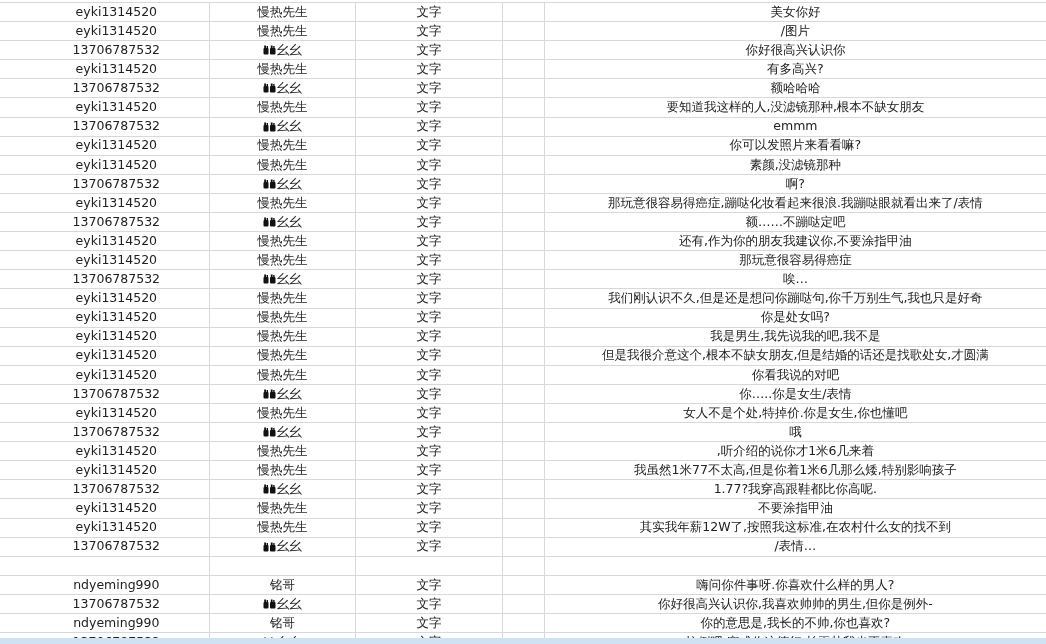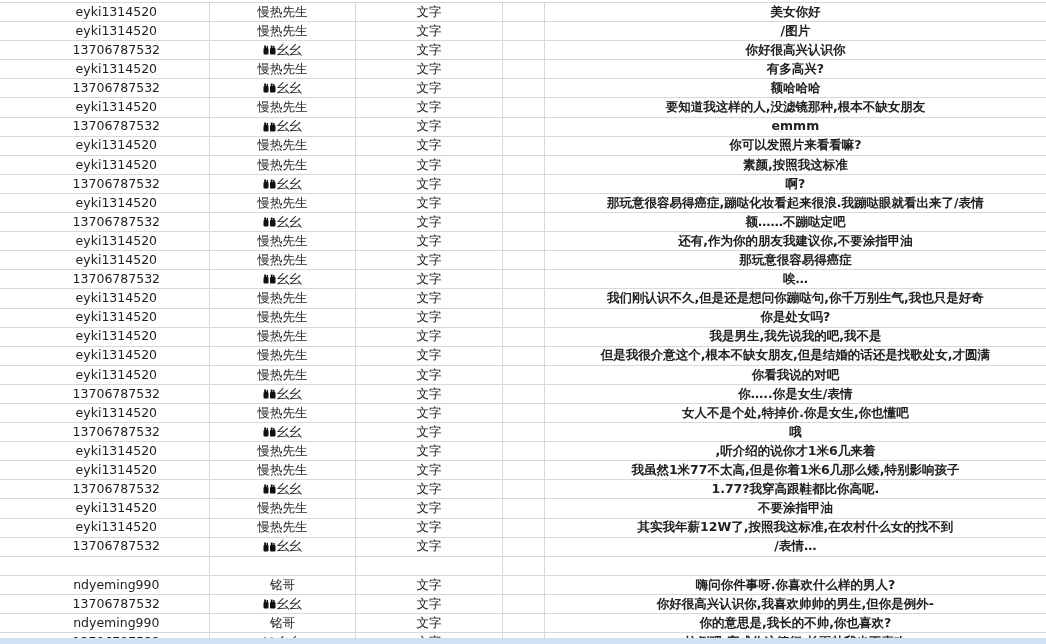--- a/index.html
+++ b/index.html
@@ -40,21 +40,21 @@
     font-size: 12.5px;
     color: var(--text);
     white-space: nowrap;
     overflow: visible;
     line-height: 1;
   }
   .c-id   { width: 190px; border-right: 1px solid var(--grid); margin-left: 24px; }
   .c-nick { width: 150px; border-right: 1px solid var(--grid); }
   .c-type { width: 150px; border-right: 1px solid var(--grid); }
   .c-gap  { width: 43px;  border-right: 1px solid var(--grid); }
-  .c-msg  { width: 513px; font-weight: bold; }
+  .c-msg  { width: 513px; }
   .nick-icon {
     display: inline-block;
     margin-right: 1px;
     vertical-align: middle;
   }
   .nick-icon svg { display: block; }
   .bottom-bar {
     position: absolute;
     left: 0;
     bottom: 0;
@@ -175,21 +175,21 @@
     <div class="cell c-msg">你可以发照片来看看嘛?</div>
   </div>
     <div class="row">
     <div class="cell c-id">eyki1314520</div>
     <div class="cell c-nick">
 
       <span>慢热先生</span>
     </div>
     <div class="cell c-type">文字</div>
     <div class="cell c-gap"></div>
-    <div class="cell c-msg">素颜,按照我这标准</div>
+    <div class="cell c-msg">素颜,没滤镜那种</div>
   </div>
     <div class="row">
     <div class="cell c-id">13706787532</div>
     <div class="cell c-nick">
       <span class="nick-icon">
         <svg width="13" height="10" viewBox="0 0 13 10" fill="#111111" xmlns="http://www.w3.org/2000/svg">
           <rect x="0.5" y="3" width="5" height="6.5" rx="1"></rect>
           <rect x="7" y="3" width="5.5" height="6.5" rx="1"></rect>
           <rect x="1.2" y="0.5" width="1.8" height="3"></rect>
           <rect x="3.6" y="1" width="1.4" height="2.5"></rect>

